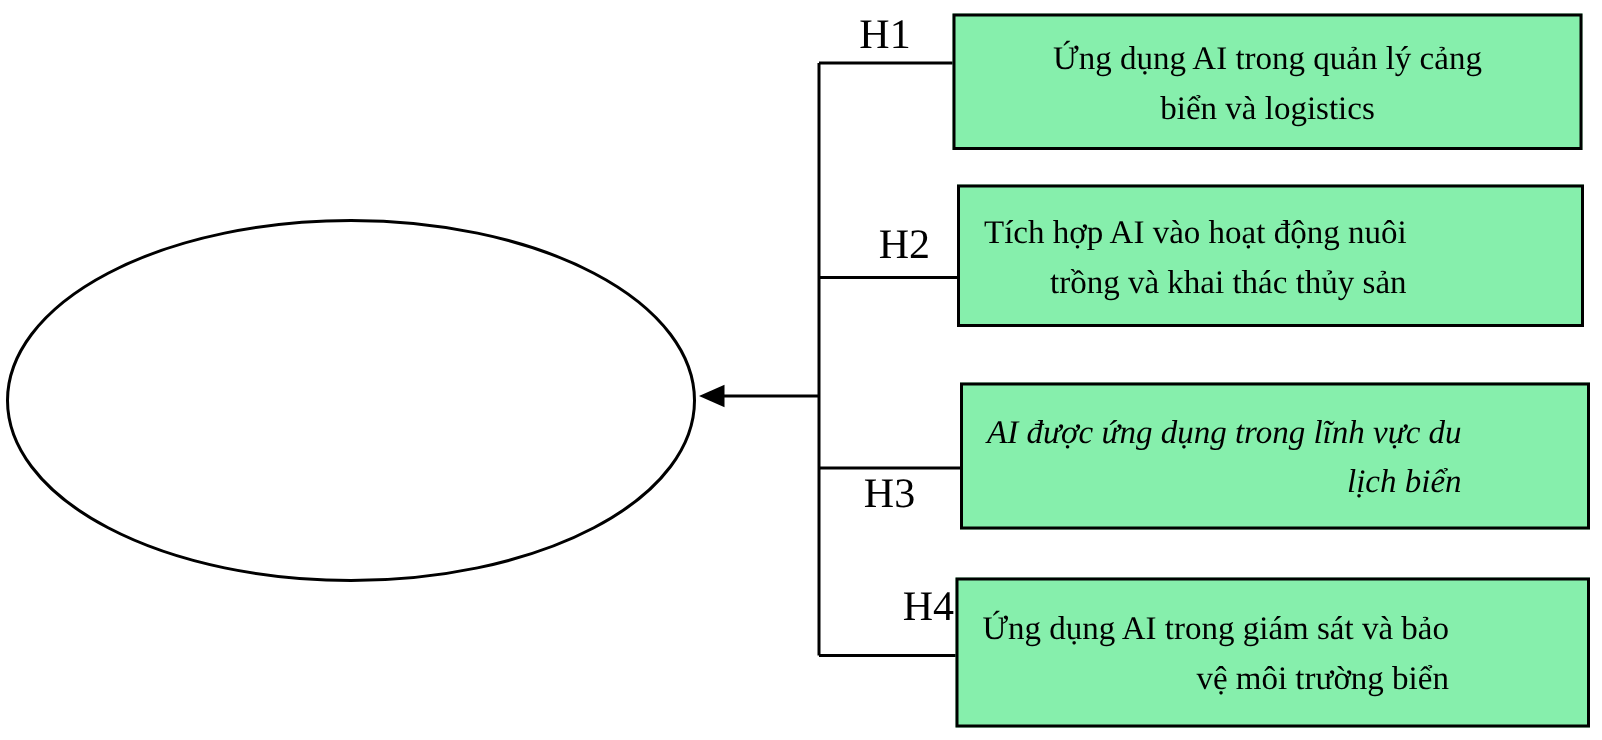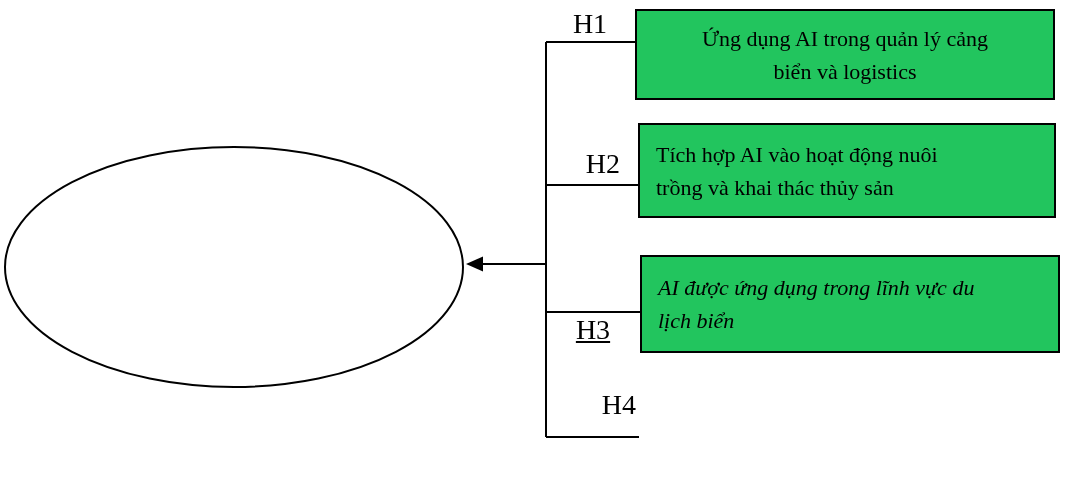--- a/index.html
+++ b/index.html
@@ -20,52 +20,52 @@
     position: absolute;
     left: 0;
     top: 0;
     width: 1068px;
     height: 493px;
   }
   .hypothesis-box {
     position: absolute;
     box-sizing: border-box;
     border: 2.5px solid #000000;
-    background: #22c55e;
+    background: #86efac;
     display: flex;
     align-items: center;
     font-size: 22px;
     line-height: 33px;
     white-space: pre-line;
   }
   .hypothesis-box.centered {
     justify-content: center;
     text-align: center;
     padding: 0 10px;
   }
   .hypothesis-box.left-aligned {
     justify-content: flex-start;
-    text-align: left;
+    text-align: right;
     padding-left: 16px;
     padding-right: 6px;
   }
   .box-1 { left: 635px; top: 9px;   width: 420px; height: 91px;  }
   .box-2 { left: 638px; top: 123px; width: 418px; height: 95px;  }
   .box-3 { left: 640px; top: 255px; width: 420px; height: 98px; font-style: italic;  }
   .box-4 { left: 637px; top: 385px; width: 423px; height: 100px; }
   .hypothesis-label {
     position: absolute;
     width: 60px;
     text-align: center;
     font-size: 28px;
     line-height: 28px;
   }
   .label-h1 { left: 560px; top: 10px;  }
   .label-h2 { left: 560px; top: 150px; text-align: right; }
-  .label-h3 { left: 563px; top: 316px; text-decoration: underline; }
+  .label-h3 { left: 563px; top: 316px; }
   .label-h4 { left: 576px; top: 391px; text-align: right; }
   .central-node-label {
     position: absolute;
     left: 34px;
     top: 234px;
     width: 400px;
     text-align: center;
     font-size: 22px;
     line-height: 33px;
     white-space: pre-line;
@@ -92,14 +92,16 @@
   <div class="hypothesis-label label-h2">H2</div>
   <div class="hypothesis-label label-h3">H3</div>
   <div class="hypothesis-label label-h4">H4</div>
 
   <div class="hypothesis-box centered box-1">Ứng dụng AI trong quản lý cảng
 biển và logistics</div>
   <div class="hypothesis-box left-aligned box-2">Tích hợp AI vào hoạt động nuôi
 trồng và khai thác thủy sản</div>
   <div class="hypothesis-box left-aligned box-3">AI được ứng dụng trong lĩnh vực du
 lịch biển</div>
+  <div class="hypothesis-box left-aligned box-4">Ứng dụng AI trong giám sát và bảo
+vệ môi trường biển</div>
 
 </div>
 
 </body></html>

